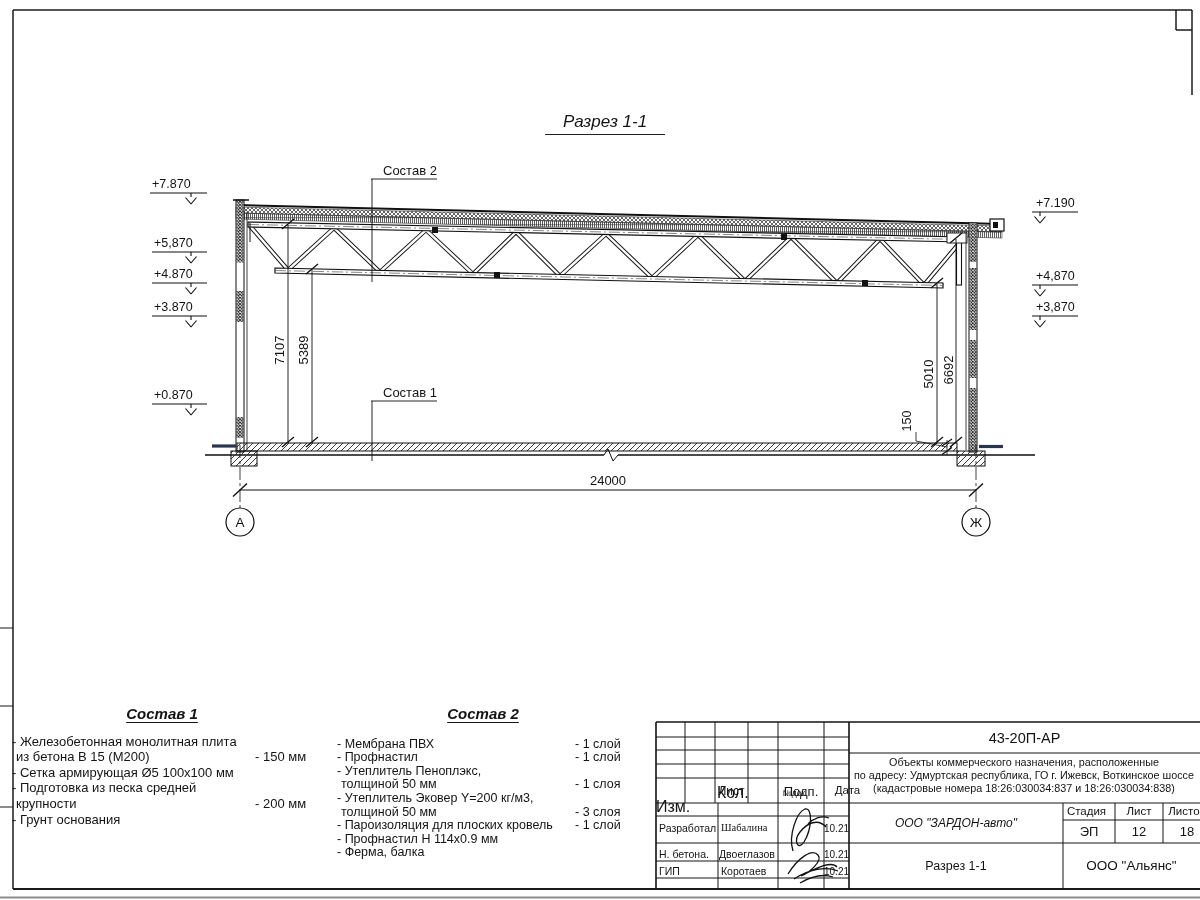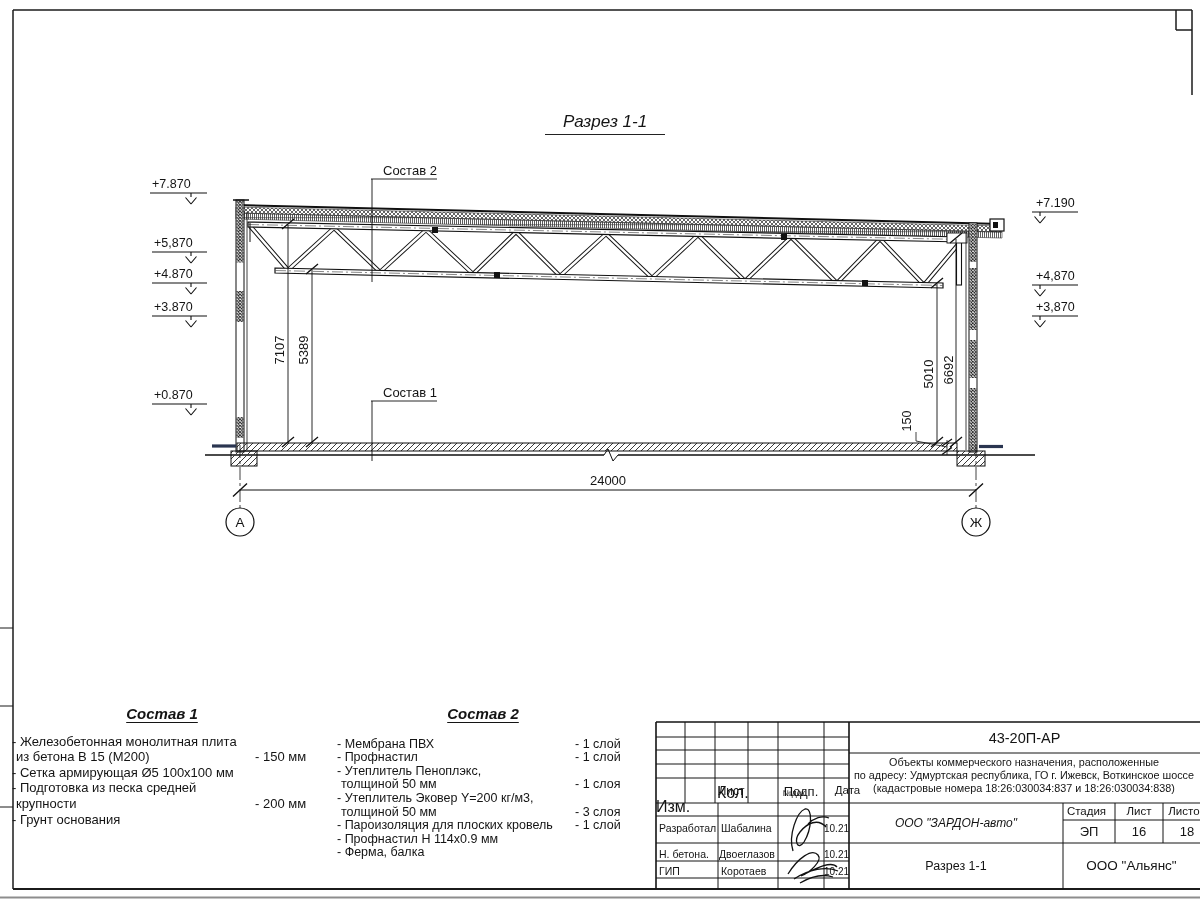--- a/index.html
+++ b/index.html
@@ -254,31 +254,31 @@
   </div>
 
   <div class="stx ctr" style="left:656px;top:784px;width:28px;font-size:16px;margin-top:14px;">Изм.</div>
   <div class="stx ctr" style="left:685px;top:784px;width:16px;font-size:16px;margin-left:32px;">Кол.</div>
   <div class="stx ctr" style="left:715px;top:784px;width:33px;font-size:12px;">Лист</div>
   <div class="stx ctr" style="left:780px;top:788px;width:30px;font-size:8.5px;">№док.</div>
   <div class="stx ctr" style="left:778px;top:784px;width:46px;font-size:13px;">Подп.</div>
   <div class="stx ctr" style="left:824px;top:784px;width:47px;font-size:11.5px;">Дата</div>
 
   <div class="stx" style="left:659px;top:822px;font-size:10.5px;">Разработал</div>
-  <div class="stx" style="left:721px;top:822px;font-size:10.5px;">Шабалина</div>
+  <div class="stx" style="left:721px;top:822px;font-size:10.5px;font-family:Liberation Serif, serif;">Шабалина</div>
   <div class="stx ctr" style="left:824px;top:823px;width:25px;font-size:10px;">10.21</div>
   <div class="stx" style="left:659px;top:848px;font-size:10.5px;">Н. бетона.</div>
   <div class="stx" style="left:719px;top:848px;font-size:10.5px;">Двоеглазов</div>
   <div class="stx ctr" style="left:824px;top:849px;width:25px;font-size:10px;">10.21</div>
   <div class="stx" style="left:659px;top:865px;font-size:10.5px;">ГИП</div>
   <div class="stx" style="left:721px;top:865px;font-size:10.5px;">Коротаев</div>
   <div class="stx ctr" style="left:824px;top:866px;width:25px;font-size:10px;">10.21</div>
 
   <div class="stx ctr" style="left:852px;top:816px;width:208px;font-size:12px;font-style:italic;">ООО "ЗАРДОН-авто"</div>
   <div class="stx ctr" style="left:1063px;top:805px;width:47px;font-size:11.5px;">Стадия</div>
   <div class="stx ctr" style="left:1115px;top:805px;width:48px;font-size:11.5px;">Лист</div>
   <div class="stx ctr" style="left:1163px;top:805px;width:48px;font-size:11.5px;">Листов</div>
   <div class="stx ctr" style="left:1063px;top:824px;width:52px;font-size:13px;">ЭП</div>
-  <div class="stx ctr" style="left:1115px;top:824px;width:48px;font-size:13px;">16</div>
+  <div class="stx ctr" style="left:1115px;top:824px;width:48px;font-size:13px;">12</div>
   <div class="stx ctr" style="left:1163px;top:824px;width:48px;font-size:13px;">18</div>
   <div class="stx ctr" style="left:852px;top:859px;width:208px;font-size:12.5px;">Разрез 1-1</div>
   <div class="stx ctr" style="left:1063px;top:858px;width:137px;font-size:13.5px;">ООО "Альянс"</div>
 </div>
 
 </body></html>

